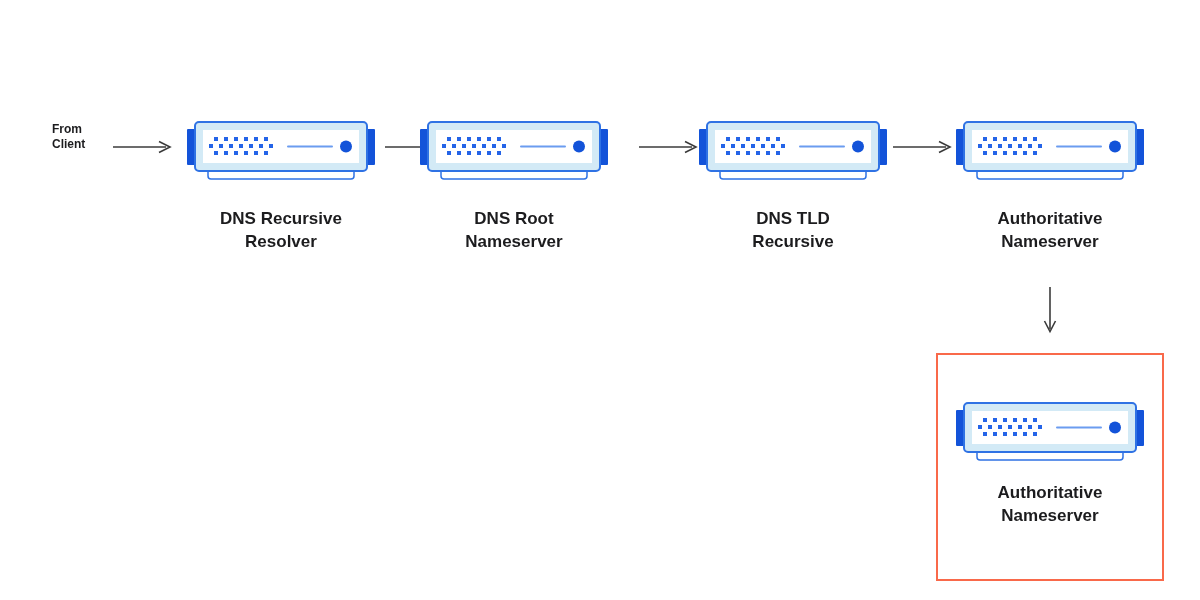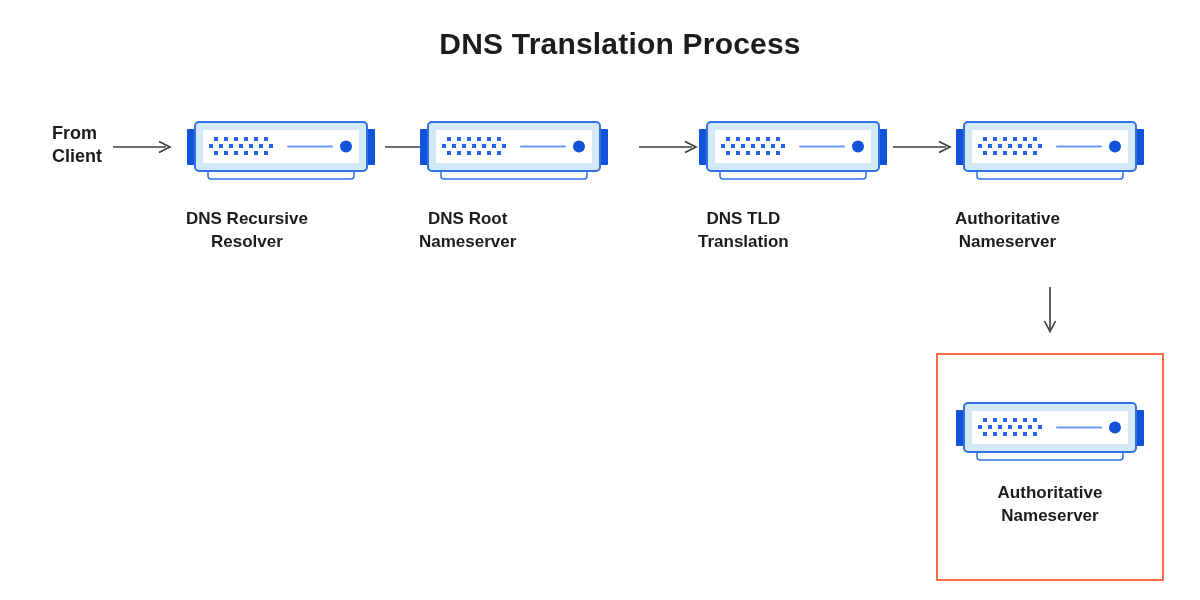--- a/index.html
+++ b/index.html
@@ -13,27 +13,27 @@
   .title {
     position: absolute; top: 27px; left: 0; width: 100%;
     box-sizing: border-box; padding-left: 40px;
     margin: 0; text-align: center;
     font-size: 30px; font-weight: 700; color: var(--text);
     letter-spacing: 0.2px;
   }
 
   .from-label {
     position: absolute; left: 52px; top: 122px;
-    font-size: 18px; font-weight: 600; line-height: 1.25;
+    font-size: 12px; font-weight: 600; line-height: 1.25;
     color: var(--text); white-space: pre-line;
   }
 
   .node {
     position: absolute; top: 121px; width: 190px;
-    display: flex; flex-direction: column; align-items: flex-start;
+    display: flex; flex-direction: column; align-items: center;
   }
   .node-label {
     margin-top: 21px;
     font-size: 17px; font-weight: 600; line-height: 1.35;
     text-align: center; color: var(--text); white-space: pre-line;
   }
 
   .h-arrow { position: absolute; top: 139px; }
   .v-arrow { position: absolute; left: 1042px; top: 287px; }
   .arrow-stroke { stroke: var(--arrow); stroke-width: 1.6; fill: none; }
@@ -54,21 +54,20 @@
   .panel    { fill: #ffffff; }
   .dot      { fill: var(--icon-blue); }
   .led-line { stroke: var(--icon-line); stroke-width: 2; stroke-linecap: round; }
   .led      { fill: var(--icon-dark); }
 </style>
 </head>
 <body>
 
 <div class="canvas">
 
-  <h1 class="title">DNS Translation Process</h1>
 
   <div class="from-label">From
 Client</div>
 
   <svg class="h-arrow" style="left:113px" width="60" height="16" viewBox="0 0 60 16">
     <line class="arrow-stroke" x1="0" y1="8" x2="53" y2="8"></line>
       <path class="arrow-stroke" d="M46 2.5 L57 8 L46 13.5"></path>
   </svg>
   <svg class="h-arrow" style="left:385px" width="60" height="16" viewBox="0 0 60 16">
     <line class="arrow-stroke" x1="0" y1="8" x2="53" y2="8"></line>
@@ -185,21 +184,21 @@
             <rect class="dot" x="48" y="30" width="4" height="4"></rect>
             <rect class="dot" x="58" y="30" width="4" height="4"></rect>
             <rect class="dot" x="68" y="30" width="4" height="4"></rect>
             <rect class="dot" x="78" y="30" width="4" height="4"></rect>
     </g>
     <line class="led-line" x1="102" y1="25.5" x2="146" y2="25.5"></line>
     <circle class="led" cx="160" cy="25.5" r="6"></circle>
   </svg>
 </div>
     <div class="node-label">DNS TLD
-Translation</div>
+Recursive</div>
   </div>
   <div class="node" style="left:955px">
     <div class="server-slot">
   <svg width="190" height="62" viewBox="0 0 190 62" aria-hidden="true">
     <rect class="tab" x="1" y="8" width="12" height="36" rx="1"></rect>
     <rect class="tab" x="177" y="8" width="12" height="36" rx="1"></rect>
     <rect class="tray" x="22" y="28" width="146" height="30" rx="3"></rect>
     <rect class="chassis" x="9" y="1" width="172" height="49" rx="4"></rect>
     <rect class="panel" x="17" y="9" width="156" height="33"></rect>
 

